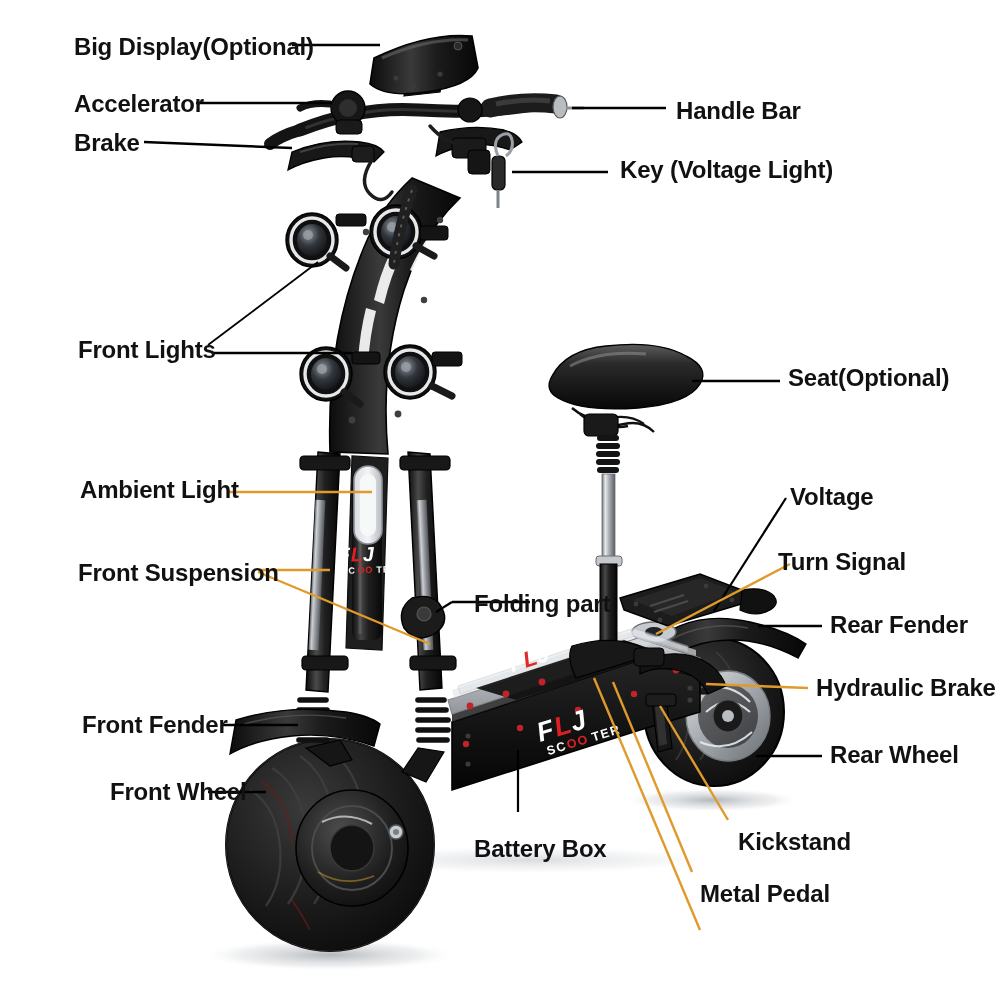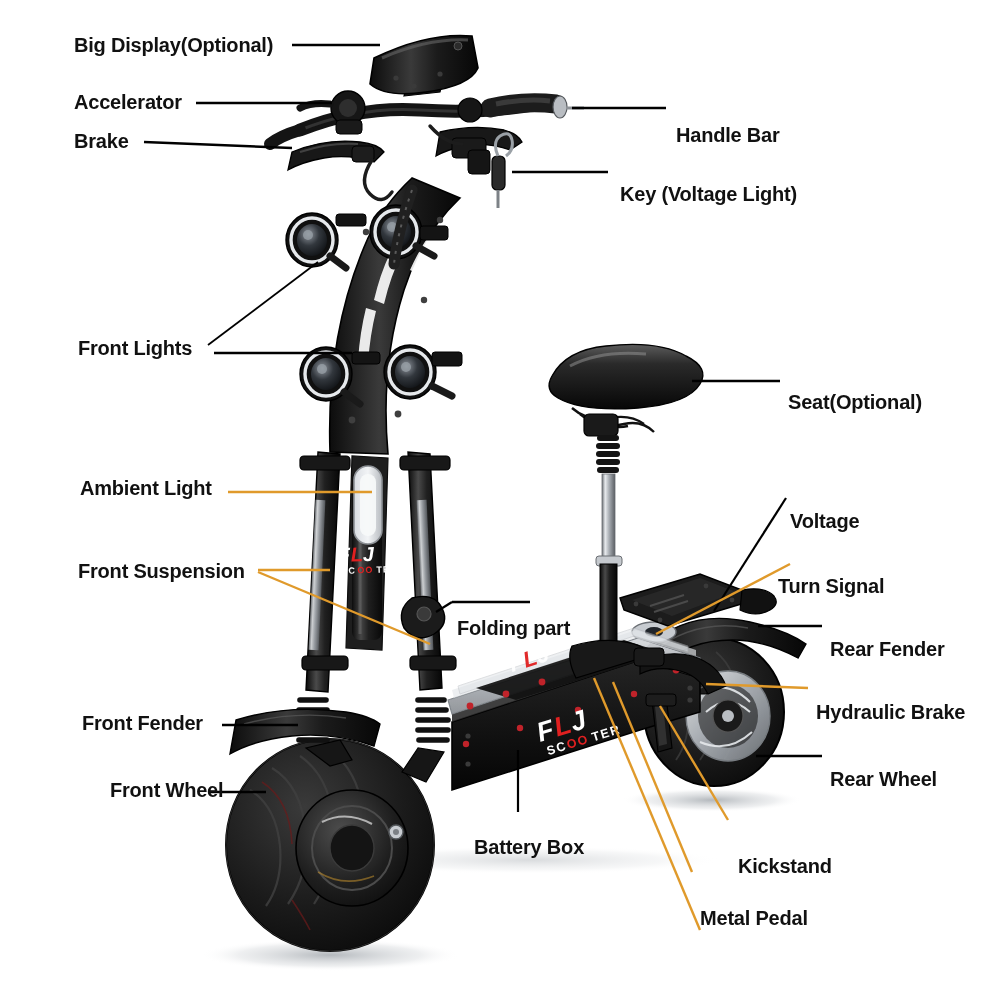--- a/index.html
+++ b/index.html
@@ -18,27 +18,27 @@
   #art{
     position:absolute;
     left:0; top:0;
     width:1000px;
     height:1000px;
   }
   .callout{
     position:absolute;
     font-family:"Liberation Sans", sans-serif;
     font-weight:bold;
-    font-size:20px;
+    font-size:24px;
     color:#111111;
     white-space:nowrap;
     letter-spacing:-0.2px;
     line-height:1;
   }
-  .callout.right{ text-align:center;margin-top:26px; }
+  .callout.right{ text-align:center; }
   .callout.left{ text-align:left; }
 </style>
 </head>
 <body>
 
 <div id="stage">
 
   <svg id="art" viewBox="0 0 1000 1000" xmlns="http://www.w3.org/2000/svg">
     <defs>
       <linearGradient id="gBlack" x1="0" y1="0" x2="1" y2="0">
@@ -528,21 +528,21 @@
   <div class="callout right" style="left:788px; top:366px;">Seat(Optional)</div>
 
   <div class="callout left" style="left:80px;  top:478px;">Ambient Light</div>
 
   <div class="callout right" style="left:790px; top:485px;">Voltage</div>
 
   <div class="callout right" style="left:778px; top:550px;">Turn Signal</div>
 
   <div class="callout left" style="left:78px;  top:561px;text-align:center;">Front Suspension</div>
 
-  <div class="callout right" style="left:457px; top:592px;">Folding part</div>
+  <div class="callout right" style="left:474px; top:592px;">Folding part</div>
 
   <div class="callout right" style="left:830px; top:613px;">Rear Fender</div>
 
   <div class="callout right" style="left:816px; top:676px;">Hydraulic Brake</div>
 
   <div class="callout left" style="left:82px;  top:713px;">Front Fender</div>
 
   <div class="callout right" style="left:830px; top:743px;">Rear Wheel</div>
 
   <div class="callout left" style="left:82px;  top:780px;margin-left:28px;">Front Wheel</div>

